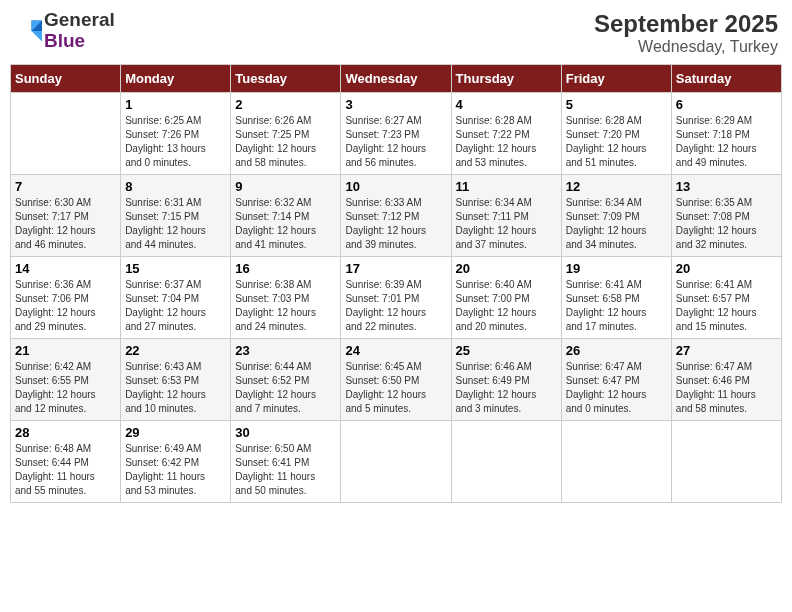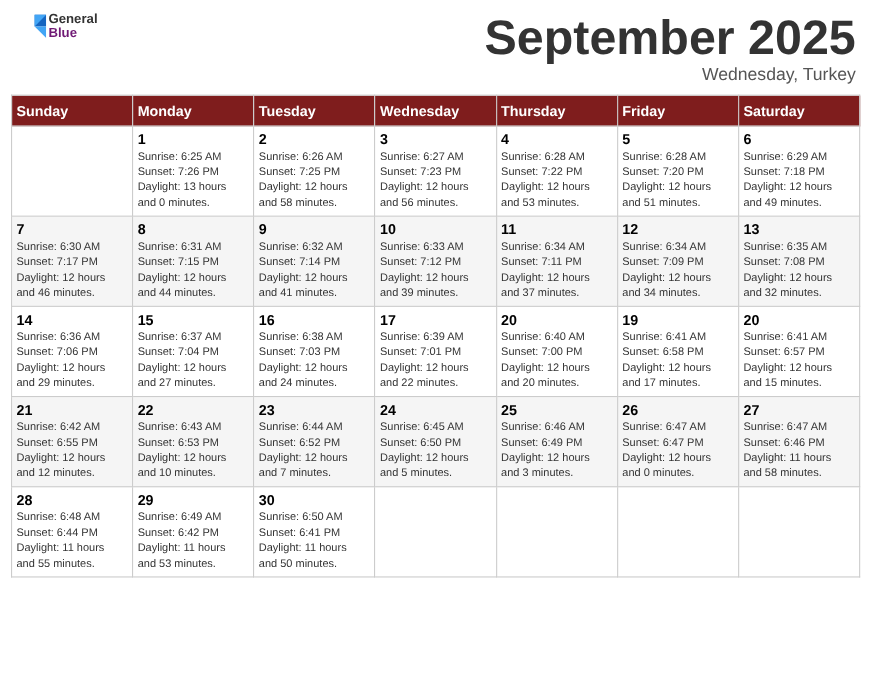--- a/index.html
+++ b/index.html
@@ -15,38 +15,38 @@
       justify-content: space-between;
       align-items: flex-start;
       margin-bottom: 8px;
       padding: 0 4px;
     }
     .logo {
       display: flex;
       align-items: center;
     }
     .logo-text {
-      font-size: 12px;
+      font-size: 19px;
       font-weight: bold;
       color: #333;
       line-height: 1.1;
     }
     .logo-text span {
       color: #701a75;
     }
     .logo-icon {
       width: 28px;
       height: 28px;
       margin-right: 2px;
     }
     .title-block {
       text-align: right;
     }
     .month-title {
-      font-size: 44px;
+      font-size: 24px;
       font-weight: bold;
       color: #333;
     }
     .subtitle {
       font-size: 16px;
       color: #555;
     }
     table {
       width: 100%;
       border-collapse: collapse;

